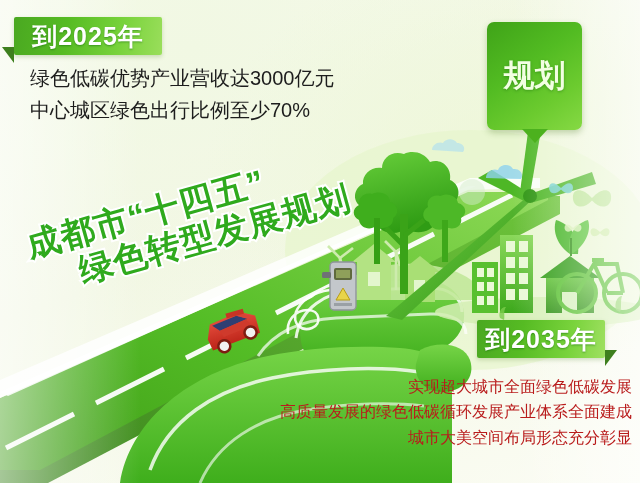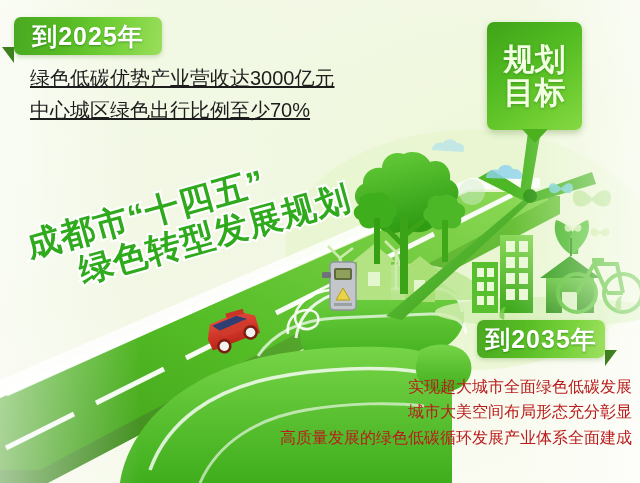--- a/index.html
+++ b/index.html
@@ -27,21 +27,21 @@
     background:linear-gradient(to right, rgba(255,255,255,.55) 0%, rgba(255,255,255,0) 22%, rgba(255,255,255,0) 80%, rgba(255,255,255,.6) 100%);
   }
 
   
   .banner{
     position:absolute;
     display:flex;align-items:center;justify-content:center;
     color:#ffffff;
     font-weight:bold;
     letter-spacing:1px;
-    border-radius:7px;
+    border-radius:2px;
     text-shadow:0 1px 2px rgba(0,90,0,.45);
     box-shadow:0 2px 4px rgba(80,130,40,.25);
   }
   #banner-2025{
     left:14px;top:17px;width:148px;height:38px;font-size:25px;
     background:linear-gradient(100deg,#4aa821 0%,#56bb23 35%,#77d23a 70%,#9ade5b 100%);
   }
   #banner-2025 .fold{
     position:absolute;left:-12px;top:30px;
     width:0;height:0;
@@ -80,21 +80,20 @@
   }
   #goal-badge .gline{position:relative;z-index:2;}
 
   
   .bullets{position:absolute;}
   #bullets-2025{left:30px;top:62px;width:360px;}
   #bullets-2025 .line{
     font-size:20px;color:#1d1d1d;line-height:1.62;
     font-weight:500;white-space:nowrap;
     text-align:left;
-    text-decoration:underline;
   }
   #bullets-2035{left:132px;top:376px;width:500px;text-align:right;}
   #bullets-2035 .line{
     font-size:16px;color:#b91c1c;line-height:1.58;
     font-weight:500;white-space:nowrap;font-family:Liberation Mono, monospace;
   }
 
   
   #main-title{
     position:absolute;left:22px;top:228px;
@@ -371,33 +370,32 @@
     <span class="blabel">到2025年</span>
   </div>
 
   <div class="bullets" id="bullets-2025">
     <div class="line">绿色低碳优势产业营收达3000亿元</div>
     <div class="line">中心城区绿色出行比例至少70%</div>
   </div>
 
   <div id="goal-badge">
     <span class="gline">规划</span>
-    <span class="gline">目标</span>
     <span class="tail"></span>
   </div>
 
   <div id="main-title">
     <div class="tline l1">成都市“十四五”</div>
     <div class="tline l2">绿色转型发展规划</div>
   </div>
 
   <div class="banner" id="banner-2035">
     <span class="fold"></span>
     <span class="blabel">到2035年</span>
   </div>
 
   <div class="bullets" id="bullets-2035">
     <div class="line">实现超大城市全面绿色低碳发展</div>
+    <div class="line">高质量发展的绿色低碳循环发展产业体系全面建成</div>
     <div class="line">城市大美空间布局形态充分彰显</div>
-    <div class="line">高质量发展的绿色低碳循环发展产业体系全面建成</div>
   </div>
 
 </div>
 
 </body></html>

